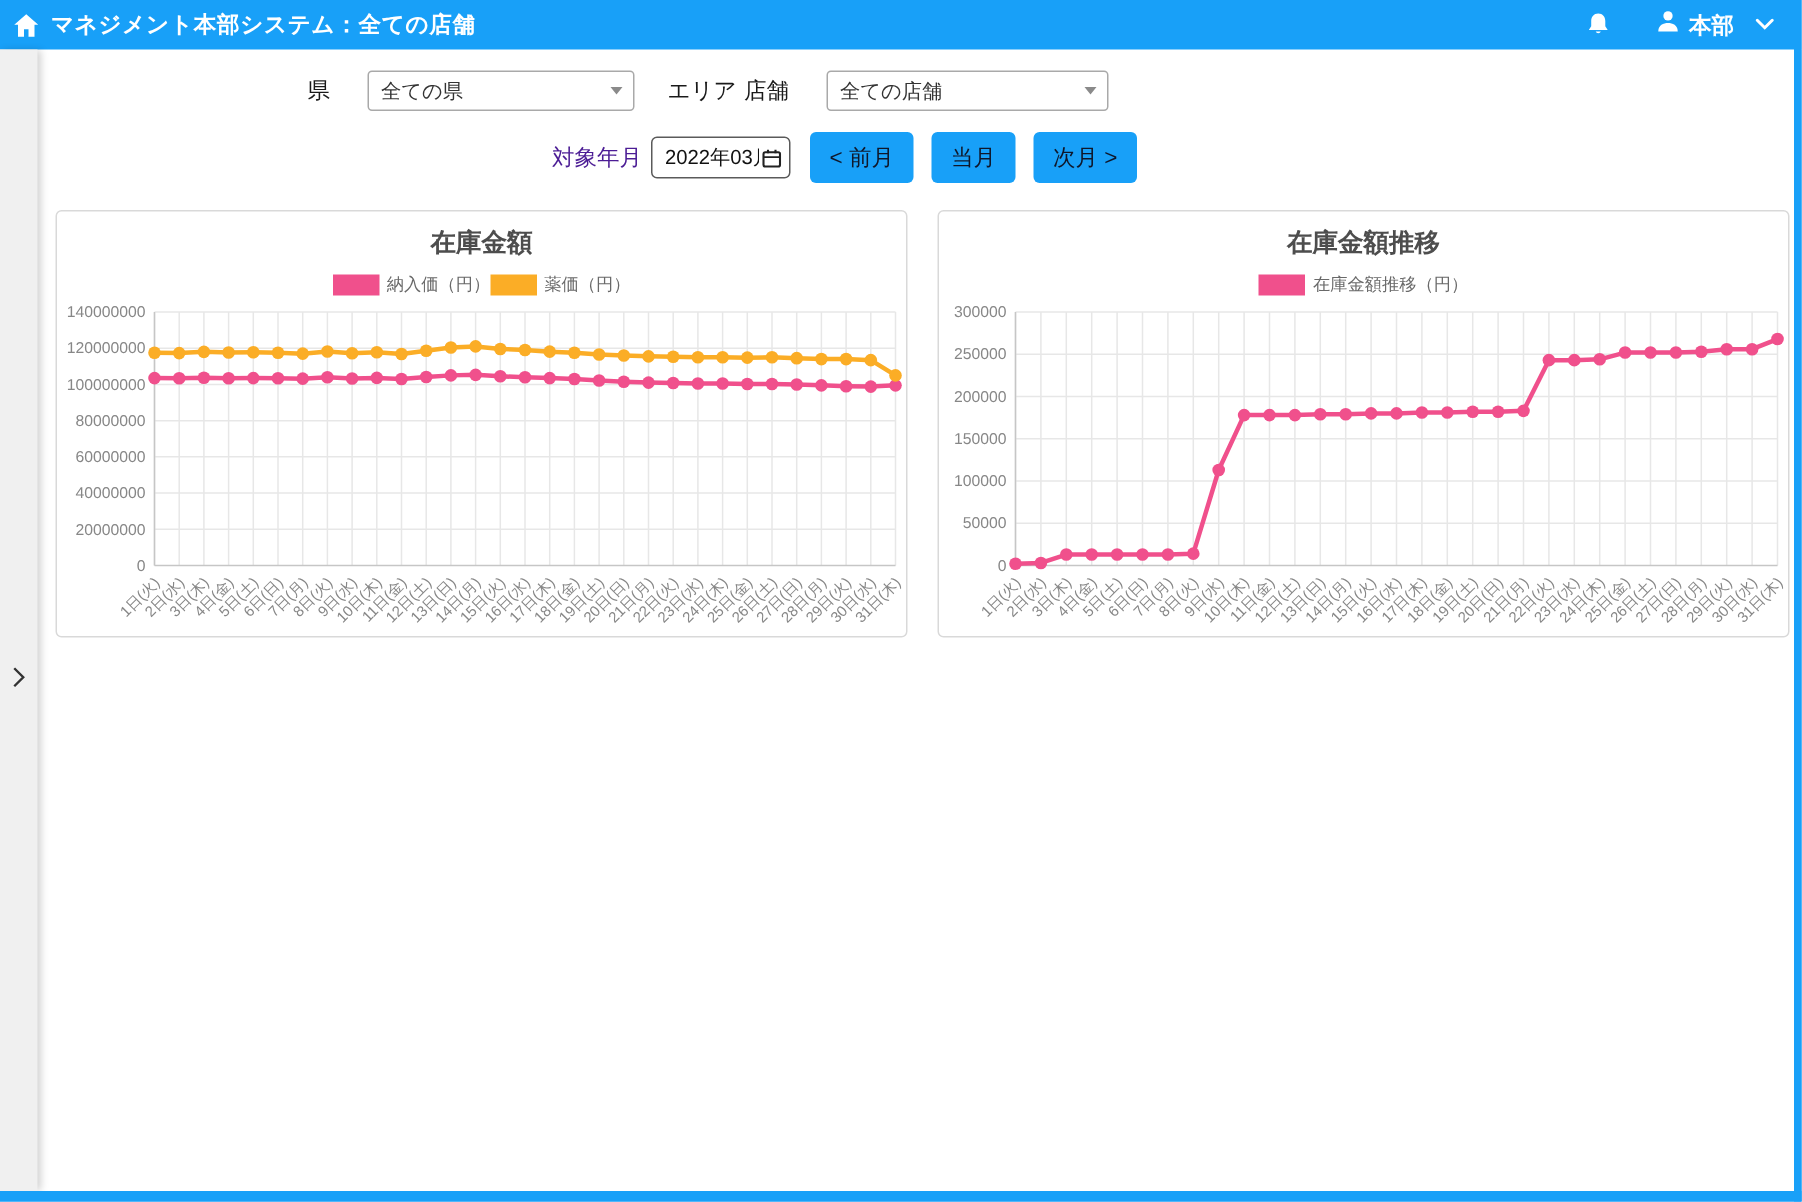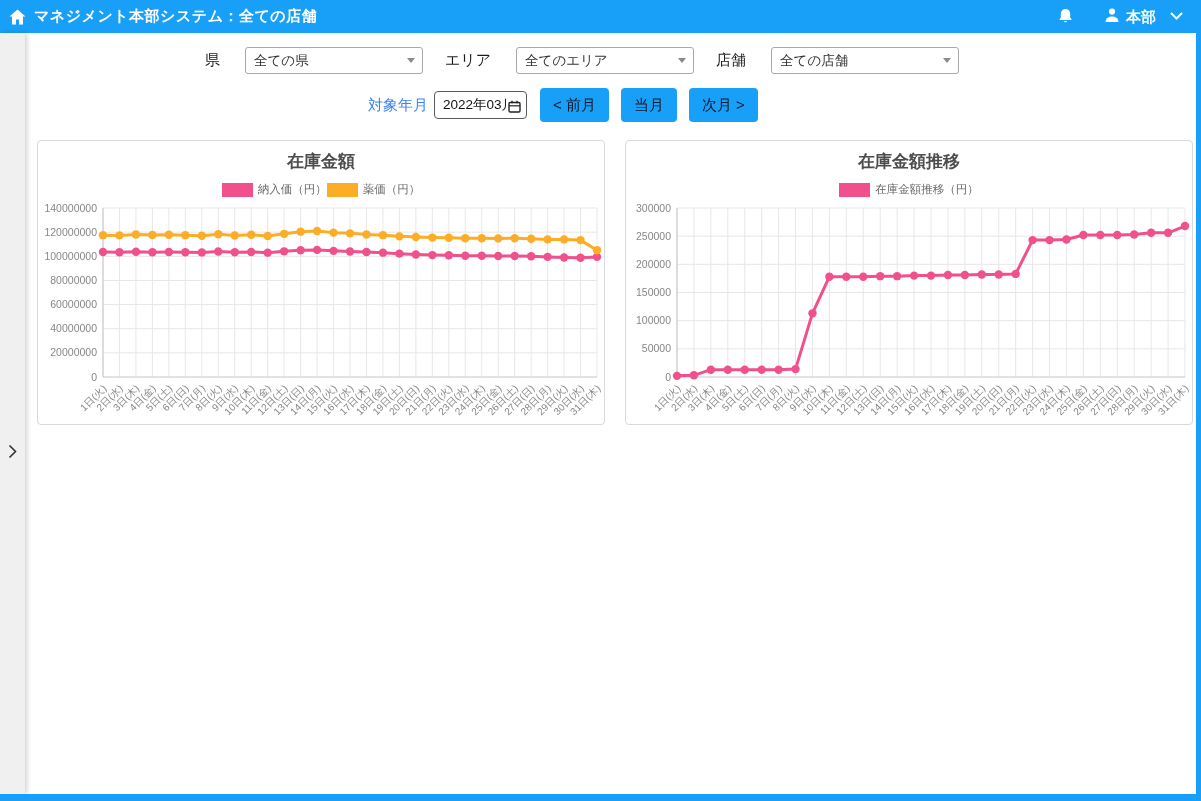--- a/index.html
+++ b/index.html
@@ -33,21 +33,21 @@
   .selwrap.last { margin-right:0; }
   .sel { appearance:none; -webkit-appearance:none; width:178px; height:27px; border:1px solid #a9a9a9;
          border-radius:3px; background:#fff; font-size:13.5px; color:#333; padding:2px 20px 2px 8px;
          font-family:inherit; }
   .sel.w3 { width:188px; }
   .selarrow { position:absolute; right:8px; top:11px; width:0; height:0; pointer-events:none;
               border-left:4.5px solid transparent; border-right:4.5px solid transparent; border-top:5px solid #8a8a8a; }
 
   
   .period-bar { position:absolute; top:55px; left:368px; display:flex; align-items:center; }
-  .plabel { font-size:15px; color:#3b82f6; margin-right:6px; }
+  .plabel { font-size:15px; color:#4c1d95; margin-right:6px; }
   .inwrap { position:relative; margin-right:13px; }
   .pinput { width:93px; height:28px; border:1px solid #5a5a5a; border-radius:4px; font-size:13.5px;
             color:#111; padding:2px 20px 2px 8px; font-family:inherit; }
   .calico { position:absolute; right:6px; top:8px; pointer-events:none; }
   .pbtn { height:34px; background:#18A0F8; color:#0f172a; border:none; border-radius:4px;
           font-size:15px; padding:0 13px; margin-right:12px; cursor:pointer; font-family:inherit; }
 
   
   .chart-card { position:absolute; top:107px; width:568px; height:285px; background:#fff;
                 border:1px solid #d9d9d9; border-radius:4px; }
@@ -113,26 +113,20 @@
 
     <div class="filter-bar">
       <span class="flabel">県</span>
       <span class="selwrap">
         <select class="sel">
           <option>全ての県</option>
         </select>
         <span class="selarrow"></span>
       </span>
       <span class="flabel">エリア</span>
-      <span class="selwrap">
-        <select class="sel">
-          <option>全てのエリア</option>
-        </select>
-        <span class="selarrow"></span>
-      </span>
       <span class="flabel">店舗</span>
       <span class="selwrap last">
         <select class="sel w3">
           <option>全ての店舗</option>
         </select>
         <span class="selarrow"></span>
       </span>
     </div>
 
     <div class="period-bar">

